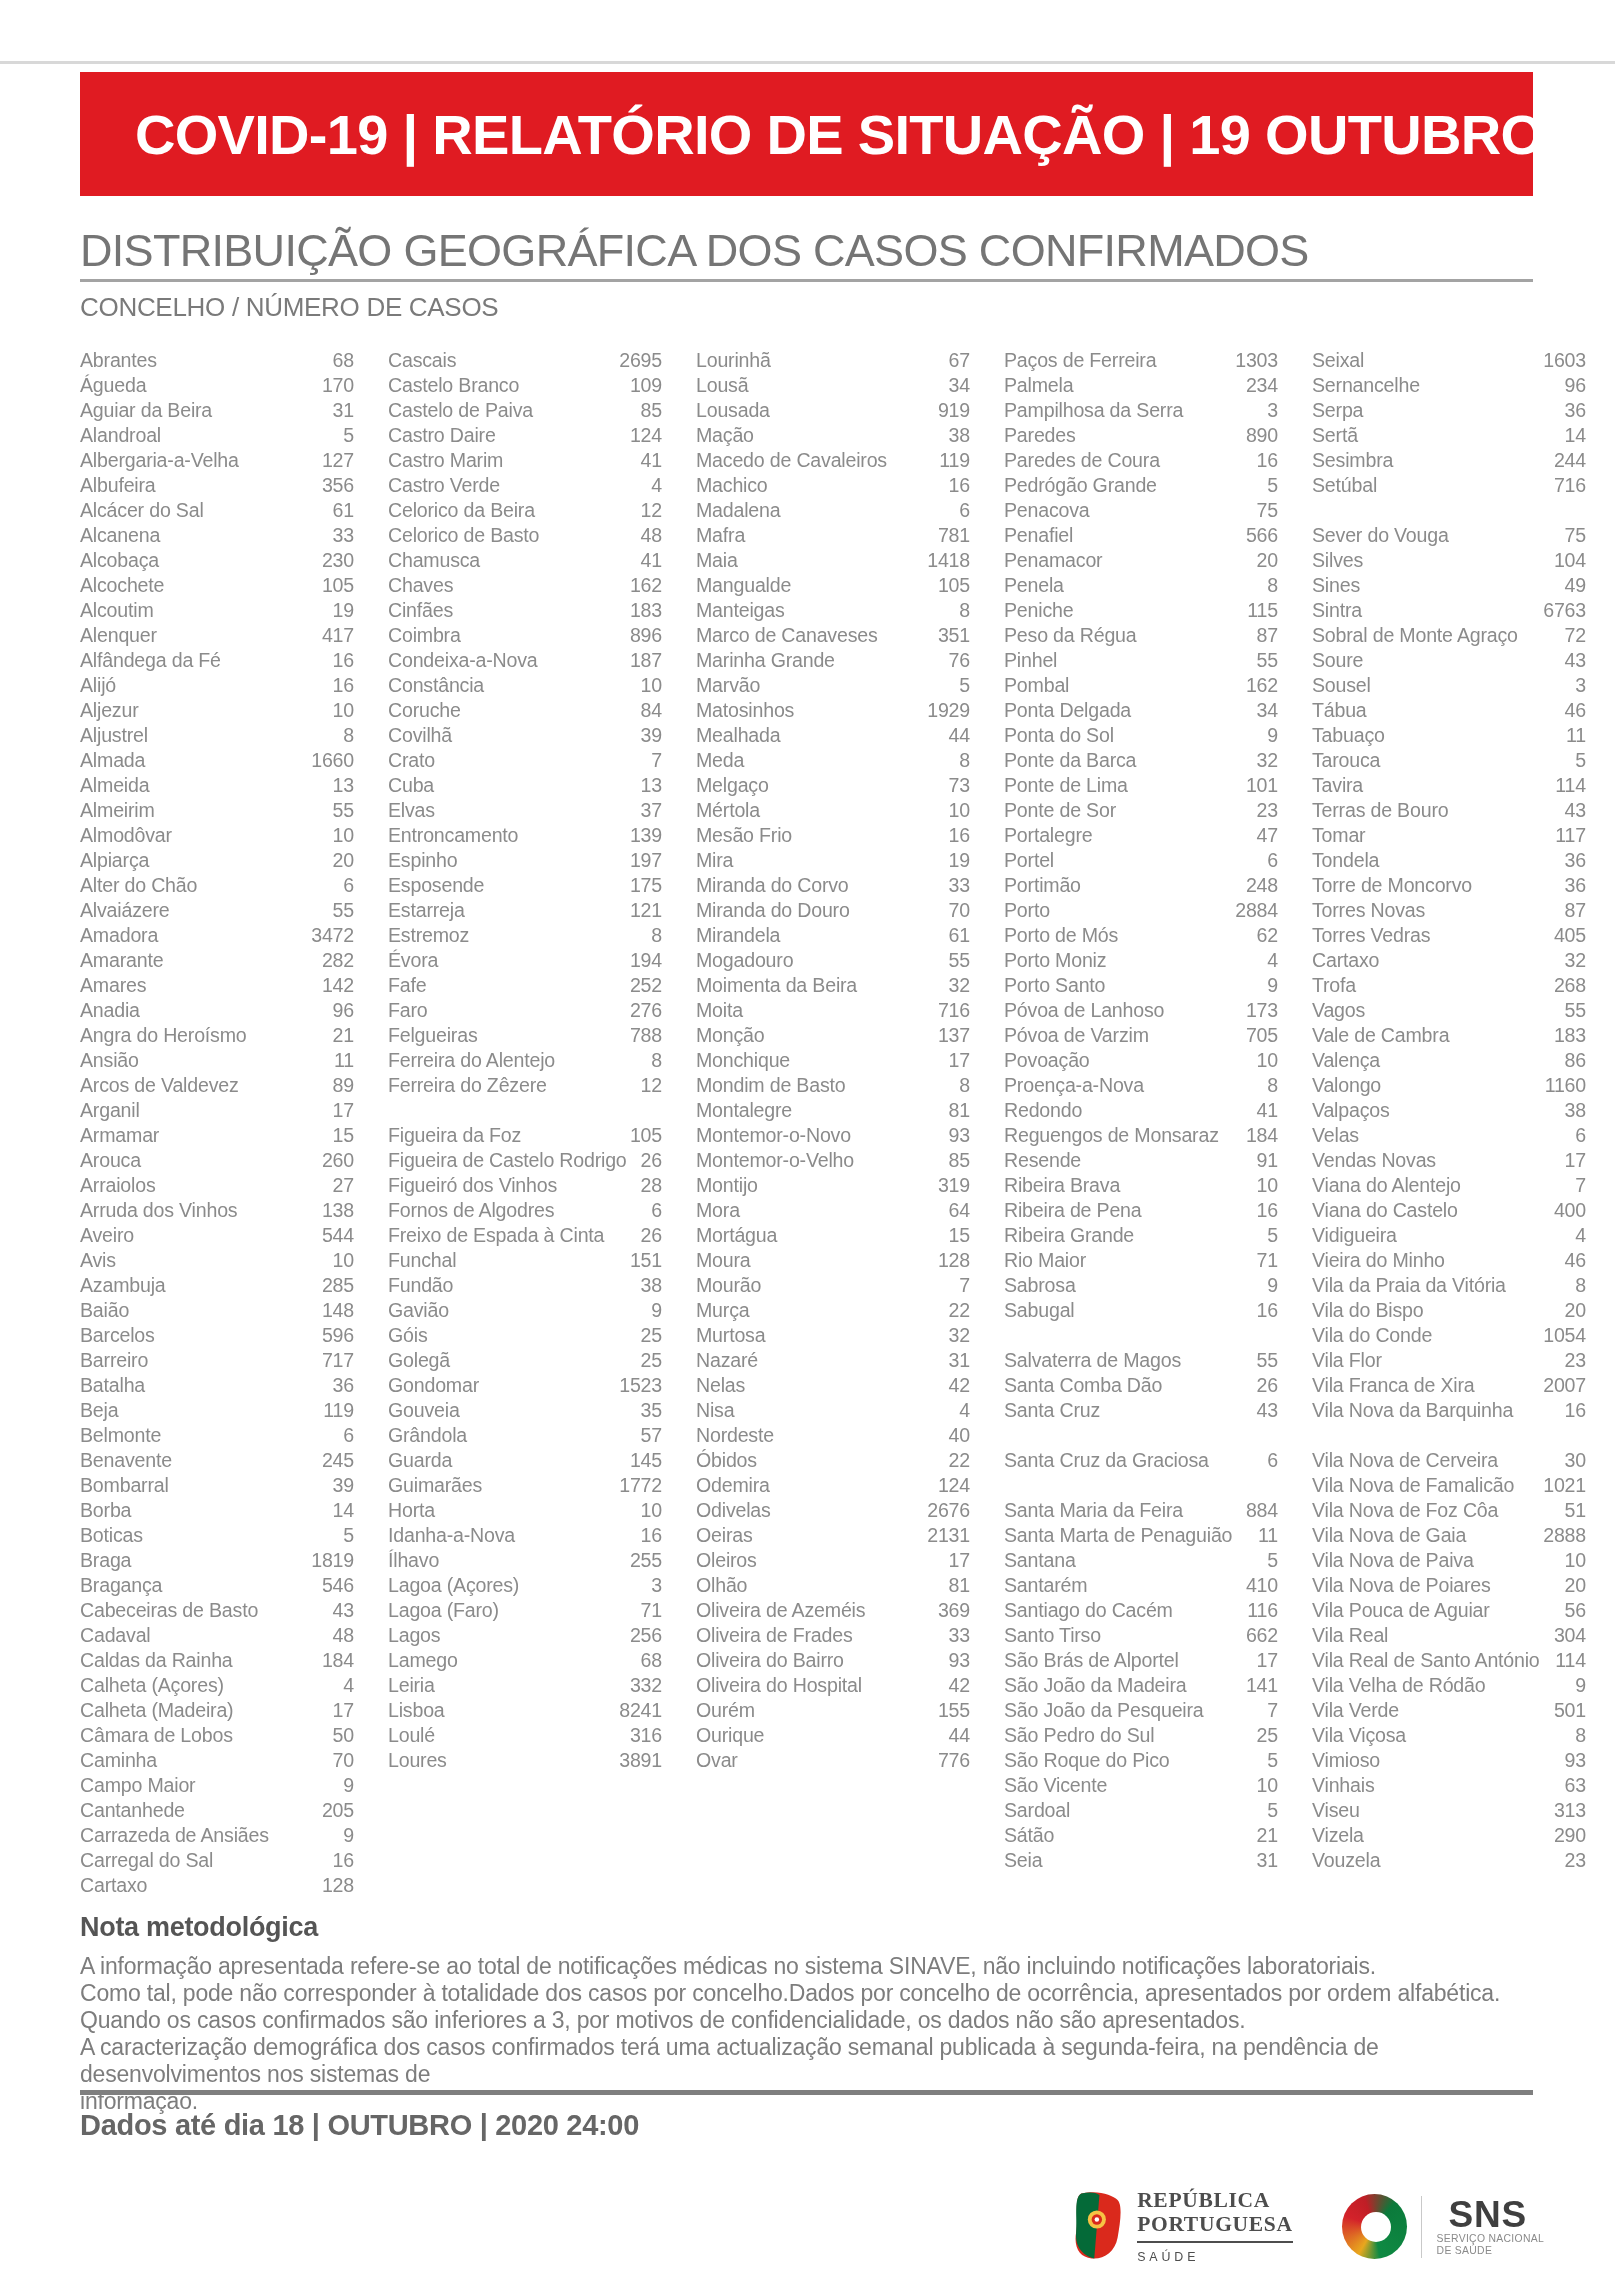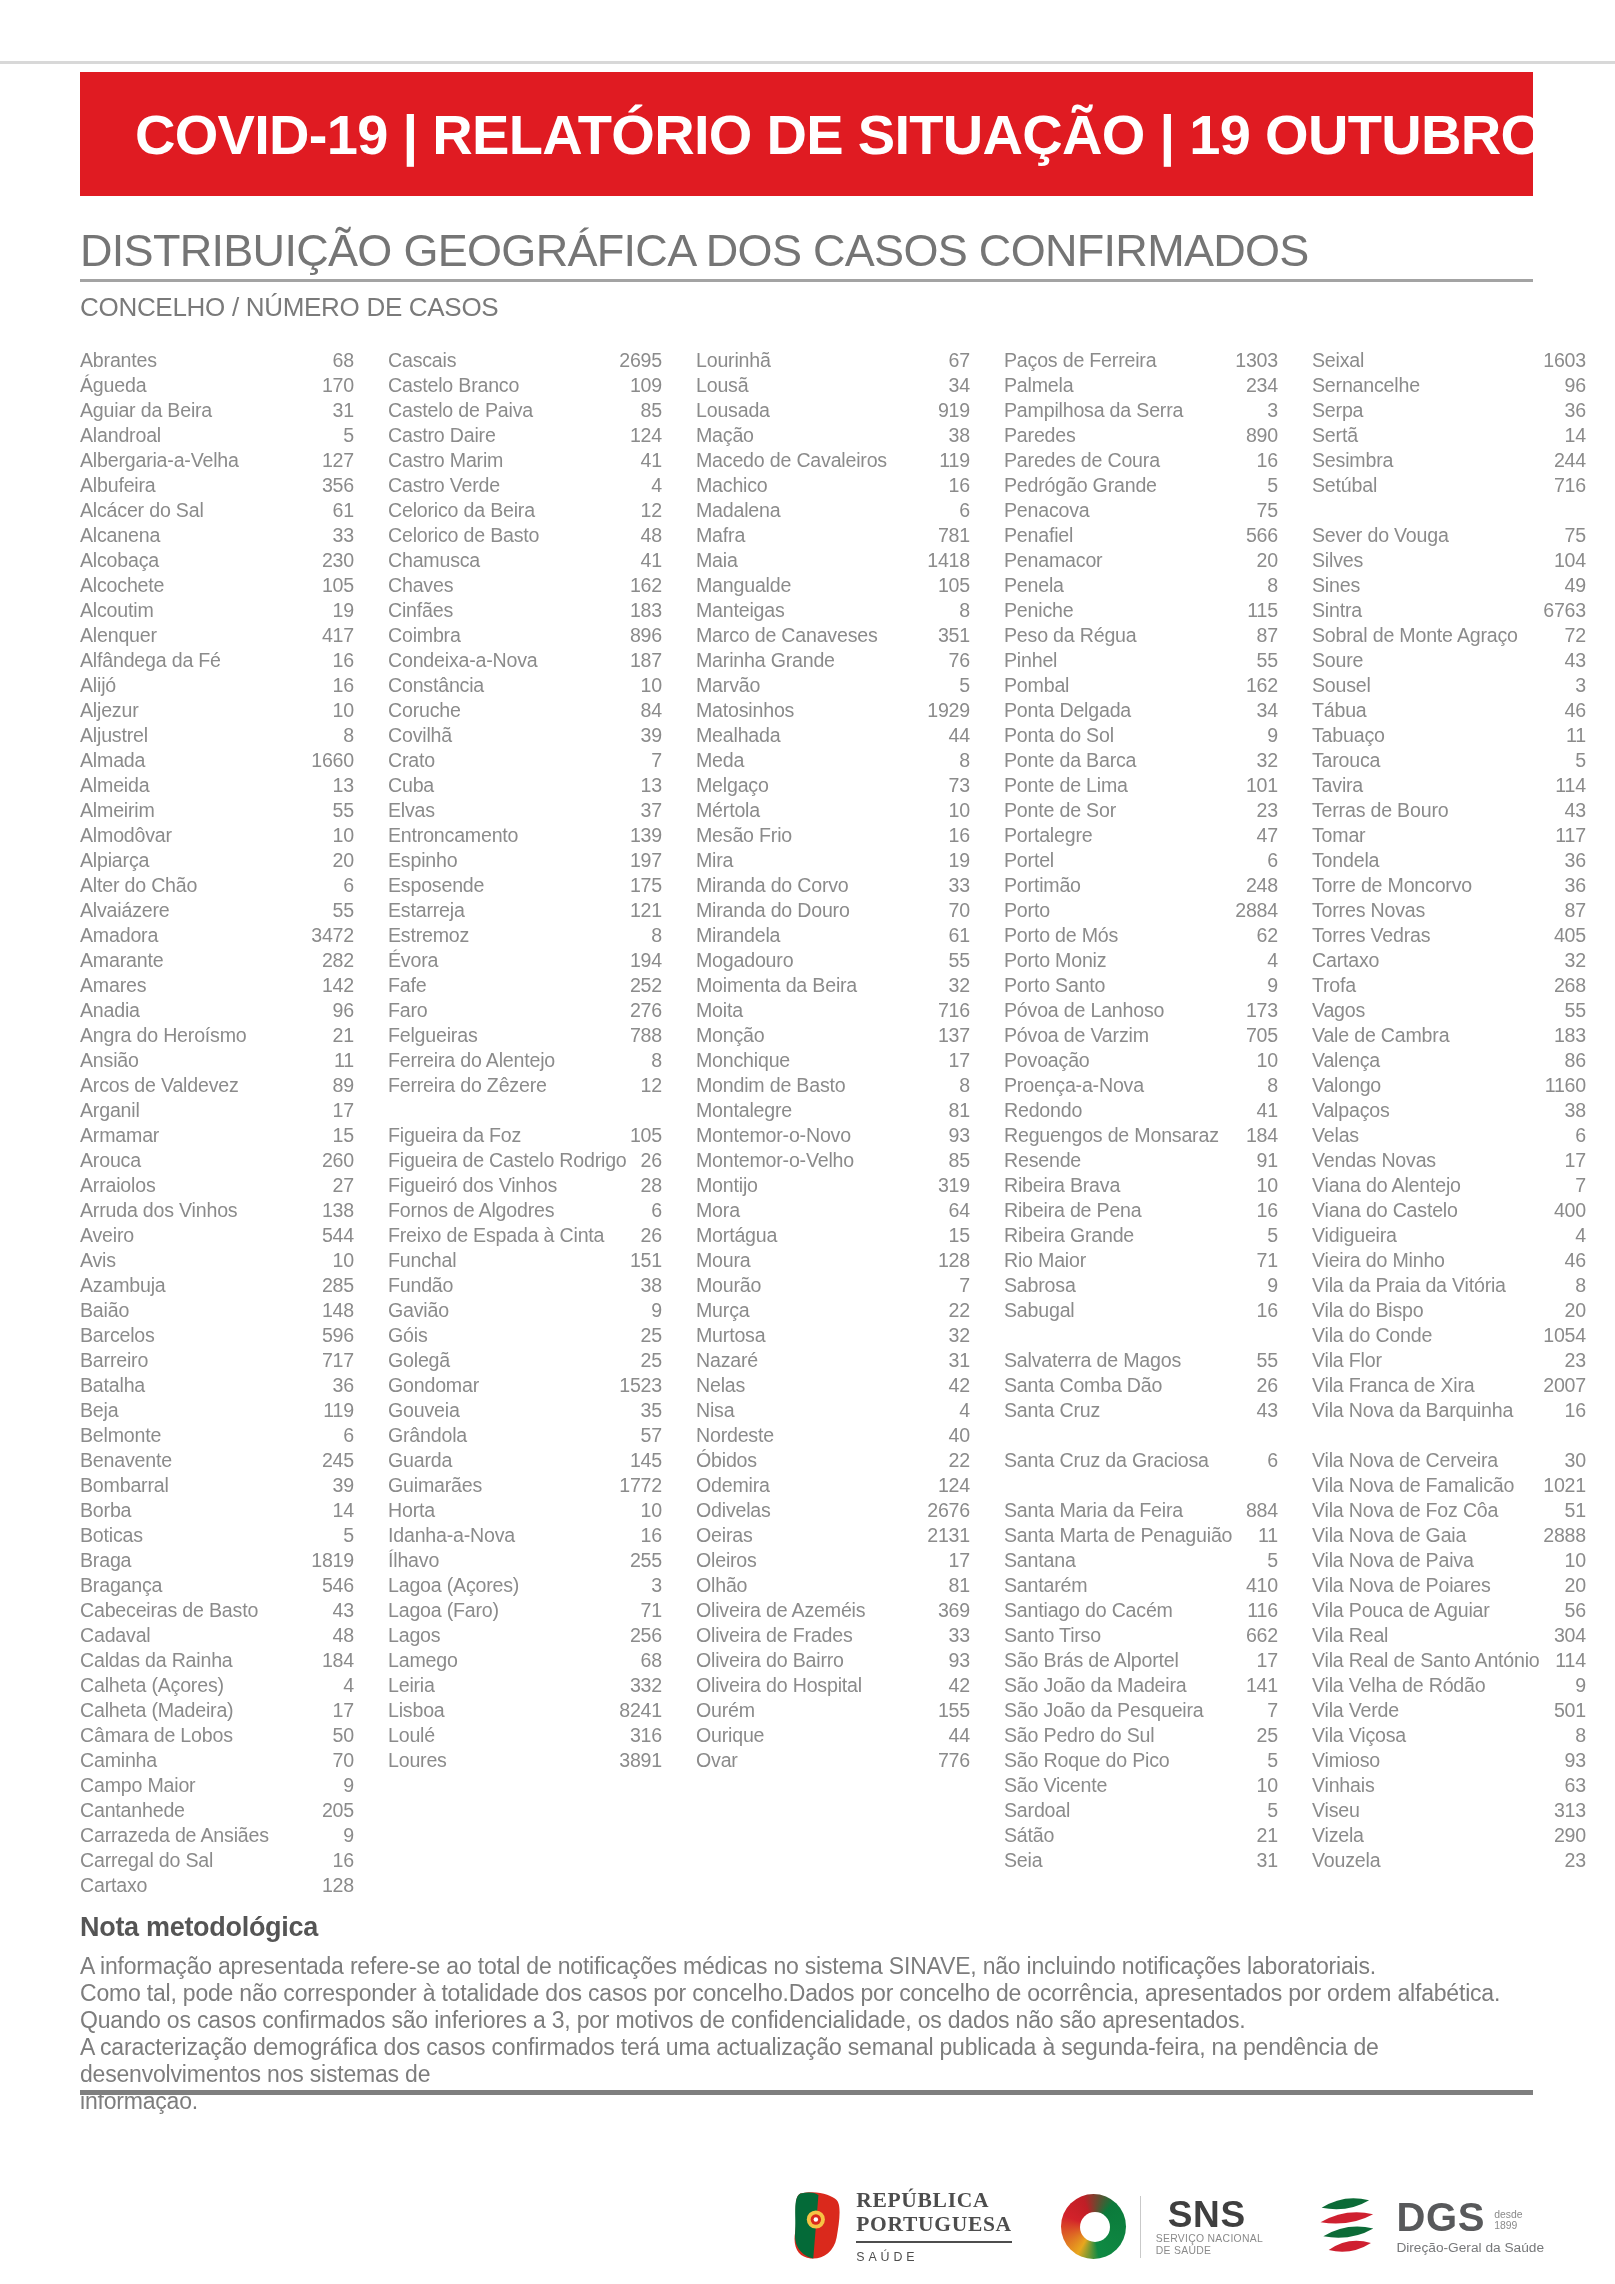--- a/index.html
+++ b/index.html
@@ -1252,20 +1252,21 @@
   <div class="note">
     <div class="note-title">Nota metodológica</div>
     <div class="note-line">A informação apresentada refere-se ao total de notificações médicas no sistema SINAVE, não incluindo notificações laboratoriais.</div>
     <div class="note-line">Como tal, pode não corresponder à totalidade dos casos por concelho.Dados por concelho de ocorrência, apresentados por ordem alfabética.</div>
     <div class="note-line">Quando os casos confirmados são inferiores a 3, por motivos de confidencialidade, os dados não são apresentados.</div>
     <div class="note-line">A caracterização demográfica dos casos confirmados terá uma actualização semanal publicada à segunda-feira, na pendência de desenvolvimentos nos sistemas de</div>
     <div class="note-line">informação.</div>
   </div>
 
   <div class="footer-rule"></div>
+  <div class="footer-text">Dados até dia 18 | OUTUBRO | 2020 24:00</div>
 
   <div class="logos">
     <div class="logo">
       <span>
         <svg width="51" height="70" viewBox="0 0 78 108">
           <path d="M14 4 C40 -2 62 6 70 14 C78 22 74 50 70 72 C66 94 48 106 30 104 C12 102 2 88 6 64 C10 40 2 10 14 4 Z" fill="#da291c"></path>
           <path d="M14 4 C26 1 36 2 42 6 L34 104 C18 100 4 88 6 64 C8 42 2 10 14 4 Z" fill="#046a38"></path>
           <circle cx="38" cy="44" r="14" fill="#f6c344"></circle>
           <circle cx="38" cy="44" r="8" fill="#da291c"></circle>
           <circle cx="38" cy="44" r="3.5" fill="#ffffff"></circle>
@@ -1282,35 +1283,15 @@
     <div class="logo">
       <span class="sns-mark"></span>
       <span class="sns-divider"></span>
       <div class="sns-text">
         <span class="sns-name">SNS</span>
         <span class="sns-sub">SERVIÇO NACIONAL</span>
         <span class="sns-sub">DE SAÚDE</span>
       </div>
     </div>
 
-    <div class="logo">
-      <span>
-        <svg width="70" height="70" viewBox="0 0 108 108">
-          <g transform="rotate(-6 54 54)">
-            <path d="M18 22 Q54 4 92 18 Q58 34 18 22 Z" fill="#0c6b37"></path>
-            <path d="M14 44 Q54 26 96 40 Q58 56 14 44 Z" fill="#cf2030"></path>
-            <path d="M16 66 Q54 48 94 62 Q58 78 16 66 Z" fill="#0c6b37"></path>
-            <path d="M22 88 Q54 70 88 84 Q56 100 22 88 Z" fill="#cf2030"></path>
-          </g>
-        </svg>
-      </span>
-      <div class="dgs-text">
-        <div class="dgs-row">
-          <span class="dgs-name">DGS</span>
-          <span class="dgs-since">desde
-1899</span>
-        </div>
-        <span class="dgs-sub">Direção-Geral da Saúde</span>
-      </div>
-    </div>
   </div>
 </div>
 
 
 </body></html>

